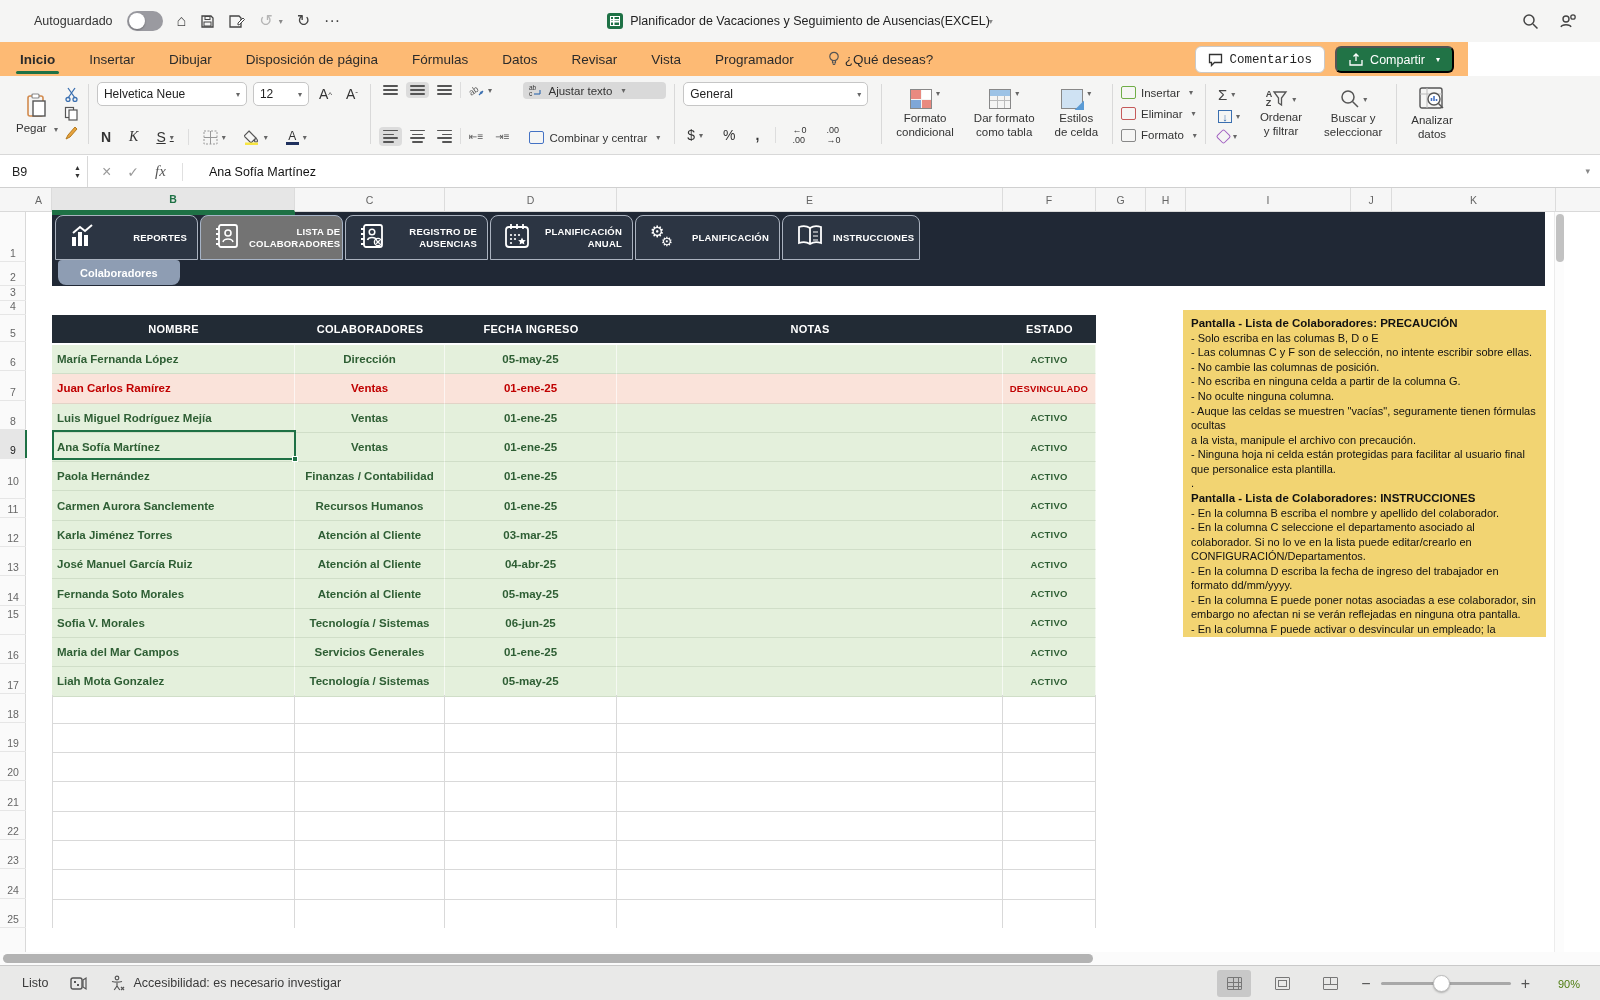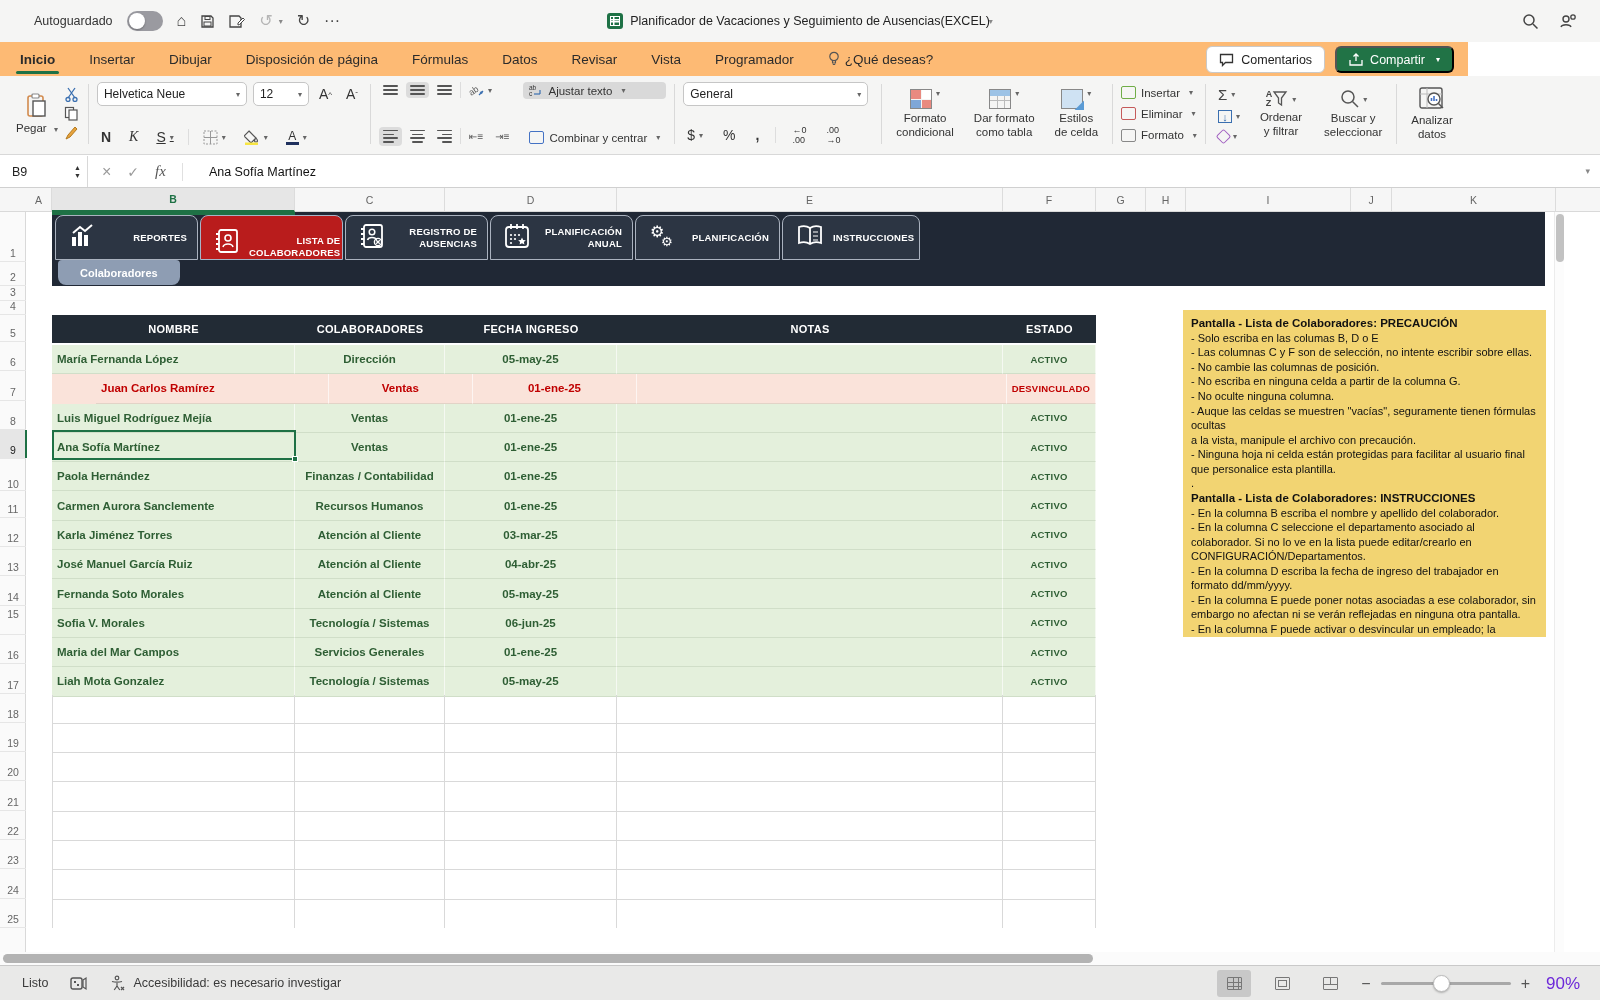--- a/index.html
+++ b/index.html
@@ -28,21 +28,21 @@
   svg.ic { display:block; }
 
   
   .tabrow { position:absolute; left:0; top:42px; width:1468px; height:34px; background:#fdba74; display:flex; align-items:center; }
   .rtabs { display:flex; align-items:center; gap:34px; padding-left:20px; }
   .rtab { font-size:13.5px; color:#2b2b2b; position:relative; white-space:nowrap; }
   .rtab.active { font-weight:bold; }
   .rtab.active:after { content:""; position:absolute; left:-4px; right:-4px; bottom:-7px; height:3px; background:#1E7145; border-radius:2px; }
   .rtab .bulb { margin-right:5px; }
   .tab-actions { position:absolute; right:14px; top:4px; display:flex; gap:10px; align-items:center; }
-  .btn-comments { display:flex; align-items:center; gap:7px; background:#fff; border:1px solid #c9c9c9; border-radius:6px; height:27px; padding:0 12px; font-size:12.5px; color:#222; }
+  .btn-comments { display:flex; align-items:center; gap:7px; background:#fff; border:1px solid #c9c9c9; border-radius:6px; height:27px; padding:0 12px; font-size:12.5px; color:#222;font-family:Liberation Mono, monospace; }
   .btn-share { display:flex; align-items:center; gap:7px; background:#217346; border-radius:6px; height:27px; padding:0 12px; font-size:12.5px; color:#fff; }
 
   
   .ribbon { position:absolute; left:0; top:76px; width:1600px; height:79px; background:#f5f5f4; border-bottom:1px solid #d8d8d8; display:flex; align-items:stretch; padding:4px 6px 6px 10px; }
   .rgroup { display:flex; align-items:center; }
   .rsep { width:1px; background:#d9d9d9; margin:4px 8px; }
   .rcol { display:flex; flex-direction:column; justify-content:space-between; height:64px; }
   .rrow { display:flex; align-items:center; gap:6px; }
   .bigbtn { display:flex; flex-direction:column; align-items:center; justify-content:center; gap:3px; padding:2px 6px; }
   .bigbtn .lbl { font-size:11.5px; color:#333; line-height:1.15; text-align:center; }
@@ -82,21 +82,21 @@
   .corner-tri { position:absolute; left:6px; top:8px; width:0; height:0; border-left:13px solid transparent; border-bottom:13px solid #d2d2d2; }
   .gutter { position:absolute; left:0; top:24px; width:26px; height:740px; background:#fafafa; border-right:1px solid #d9d9d9; }
   .gutrow { position:absolute; left:0; width:26px; display:flex; align-items:center; justify-content:center; font-size:10.5px; color:#666; border-bottom:1px solid #e6e6e6; }
   .gutrow.sel { background:#e6e6e6; color:#222; }
   .gutrow.sel:after { content:""; position:absolute; right:-1px; top:0; bottom:0; width:2px; background:#1E7145; }
 
   
   .navbar { position:absolute; left:52px; top:24px; width:1493px; height:74px; background:#202835; }
   .b-underline { position:absolute; left:52px; top:24px; width:243px; height:3px; background:#1E7145; z-index:5; }
   .navtab { position:absolute; top:3px; height:45px; background:#2c3543; border:1px solid #aab2bf; border-radius:8px 8px 0 0; display:flex; align-items:center; gap:8px; padding:0 10px 0 12px; }
-  .navtab.active { background:#b91c1c; border-color:#a7b4c7;align-items:flex-end; }
+  .navtab.active { background:#737373; border-color:#a7b4c7; }
   .navtab .nt-label { color:#fff; font-weight:bold; font-size:9.5px; letter-spacing:.2px; text-align:right; line-height:1.25; flex:1; }
   .subtab { position:absolute; left:6px; top:48px; height:25px; background:#8e9db3; border-radius:4px 4px 8px 8px; color:#fff; font-weight:bold; font-size:11px; display:flex; align-items:center; justify-content:center; padding:0 22px; }
 
   
   .tbl-header { position:absolute; left:52px; top:127px; height:28px; width:1044px; background:#222B35; display:flex; }
   .th-cell { color:#fff; font-weight:bold; font-size:11px; display:flex; align-items:center; justify-content:center; letter-spacing:.3px; }
   .tbl-body { position:absolute; left:52px; top:157px; width:1044px; }
   .trow { display:flex; height:29.3px; }
   .tcell { display:flex; align-items:center; font-size:11.5px; font-weight:bold; border-right:1px solid rgba(255,255,255,.65); border-bottom:1px solid rgba(120,140,110,.18); }
   .trow.active { background:#E4F0DC; color:#2E5E34; }
@@ -135,21 +135,21 @@
       border:1.4px solid #777; border-radius:1px; }
   .vpage { width:15px; height:13px; border:1.4px solid #777; border-radius:1px; position:relative; }
   .vpage:before { content:""; position:absolute; left:2px; right:2px; top:2px; bottom:2px; border:1px solid #777; }
   .vbreak { width:15px; height:13px; border:1.4px solid #777; border-radius:1px; position:relative; }
   .vbreak:before { content:""; position:absolute; left:6px; top:0; bottom:5px; width:1px; background:#777; }
   .vbreak:after { content:""; position:absolute; left:0; right:0; top:6px; height:1px; background:#777; }
   .zoomslider { display:flex; align-items:center; gap:10px; }
   .zs-track { position:relative; width:130px; height:3.5px; border-radius:2px; background:#a8a8a8; }
   .zs-knob { position:absolute; left:52px; top:-7px; width:17px; height:17px; border-radius:50%; background:#fff; border:1px solid #bbb; box-shadow:0 1px 2px rgba(0,0,0,.25); }
   .zs-sign { font-size:16px; color:#555; }
-  .zoomlabel { font-size:17px; color:#6d28d9; width:36px; text-align:right; }
+  .zoomlabel { font-size:11px; color:#4d7c0f; width:36px; text-align:right; }
 </style>
 </head>
 <body>
 
 <div class="app">
 
   <div class="titlebar">
     <div class="tb-left">
       <span class="autosave-label">Autoguardado</span>
       <span class="toggle">
@@ -555,21 +555,21 @@
     <div class="gutter" id="gutter">
         <div class="gutrow" style="top: 0px; height: 50px; align-items: flex-end; padding-bottom: 2px;">1</div>
         <div class="gutrow" style="top: 50px; height: 24px; align-items: flex-end; padding-bottom: 2px;">2</div>
         <div class="gutrow" style="top: 74px; height: 15px; align-items: flex-end; padding-bottom: 2px;">3</div>
         <div class="gutrow" style="top: 89px; height: 14px; align-items: flex-end; padding-bottom: 2px;">4</div>
         <div class="gutrow" style="top: 103px; height: 27px; align-items: flex-end; padding-bottom: 2px;">5</div>
         <div class="gutrow" style="top: 130px; height: 29.3px; align-items: flex-end; padding-bottom: 2px;">6</div>
         <div class="gutrow" style="top: 159.3px; height: 29.3px; align-items: flex-end; padding-bottom: 2px;">7</div>
         <div class="gutrow" style="top: 188.6px; height: 29.3px; align-items: flex-end; padding-bottom: 2px;">8</div>
         <div class="gutrow sel" style="top: 217.9px; height: 29.3px; align-items: flex-end; padding-bottom: 2px;">9</div>
-        <div class="gutrow" style="top: 247.2px; height: 32px; align-items: flex-end; padding-bottom: 0;">10</div>
+        <div class="gutrow" style="top: 247.2px; height: 40px; align-items: flex-end; padding-bottom: 11px;">10</div>
         <div class="gutrow" style="top: 276.5px; height: 29.3px; align-items: flex-end; padding-bottom: 2px;">11</div>
         <div class="gutrow" style="top: 305.8px; height: 29.3px; align-items: flex-end; padding-bottom: 2px;">12</div>
         <div class="gutrow" style="top: 335.1px; height: 29.3px; align-items: flex-end; padding-bottom: 2px;">13</div>
         <div class="gutrow" style="top: 364.4px; height: 29.3px; align-items: flex-end; padding-bottom: 2px;">14</div>
         <div class="gutrow" style="top: 393.7px; height: 29.3px; align-items: flex-end; padding-bottom: 14px;">15</div>
         <div class="gutrow" style="top: 423px; height: 29.3px; align-items: flex-end; padding-bottom: 2px;">16</div>
         <div class="gutrow" style="top: 452.3px; height: 29.3px; align-items: flex-end; padding-bottom: 2px;">17</div>
         <div class="gutrow" style="top: 481.6px; height: 29.3px; align-items: flex-end; padding-bottom: 2px;">18</div>
         <div class="gutrow" style="top: 510.9px; height: 29.3px; align-items: flex-end; padding-bottom: 2px;">19</div>
         <div class="gutrow" style="top: 540.2px; height: 29.3px; align-items: flex-end; padding-bottom: 2px;">20</div>
@@ -654,21 +654,21 @@
       </div>
     <div class="tbl-body" id="tblbody">
         <div class="trow active">
           <div class="tcell c-name" style="width: 243px;">María Fernanda López</div>
           <div class="tcell c-dept" style="width: 150px;">Dirección</div>
           <div class="tcell c-date" style="width: 172px;">05-may-25</div>
           <div class="tcell c-notes" style="width: 386px;"></div>
           <div class="tcell c-status" style="width: 93px;">ACTIVO</div>
         </div>
         <div class="trow terminated">
-          <div class="tcell c-name" style="width: 243px; margin-left: 44px;">Juan Carlos Ramírez</div>
+          <div class="tcell c-name" style="width: 243px;">Juan Carlos Ramírez</div>
           <div class="tcell c-dept" style="width: 150px;">Ventas</div>
           <div class="tcell c-date" style="width: 172px;">01-ene-25</div>
           <div class="tcell c-notes" style="width: 386px;"></div>
           <div class="tcell c-status" style="width: 93px;">DESVINCULADO</div>
         </div>
         <div class="trow active">
           <div class="tcell c-name" style="width: 243px;">Luis Miguel Rodríguez Mejía</div>
           <div class="tcell c-dept" style="width: 150px;">Ventas</div>
           <div class="tcell c-date" style="width: 172px;">01-ene-25</div>
           <div class="tcell c-notes" style="width: 386px;"></div>

